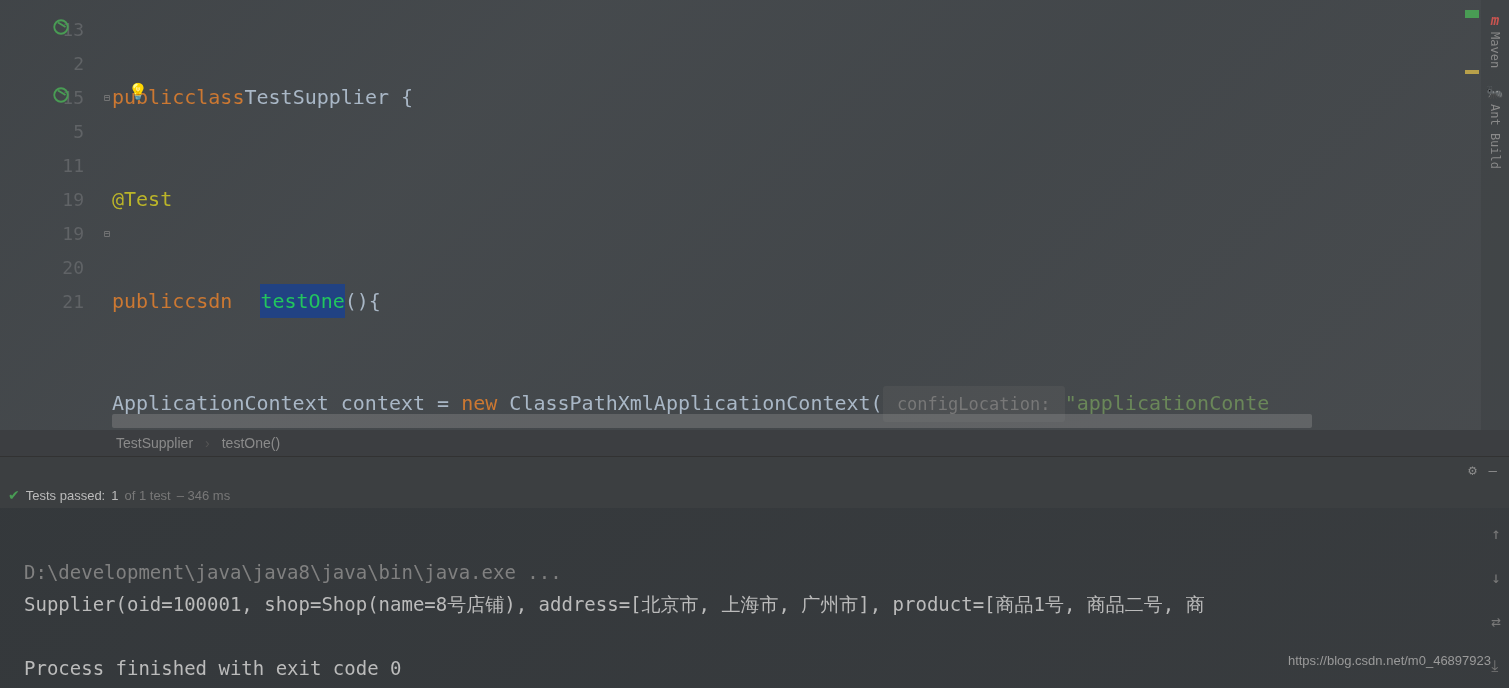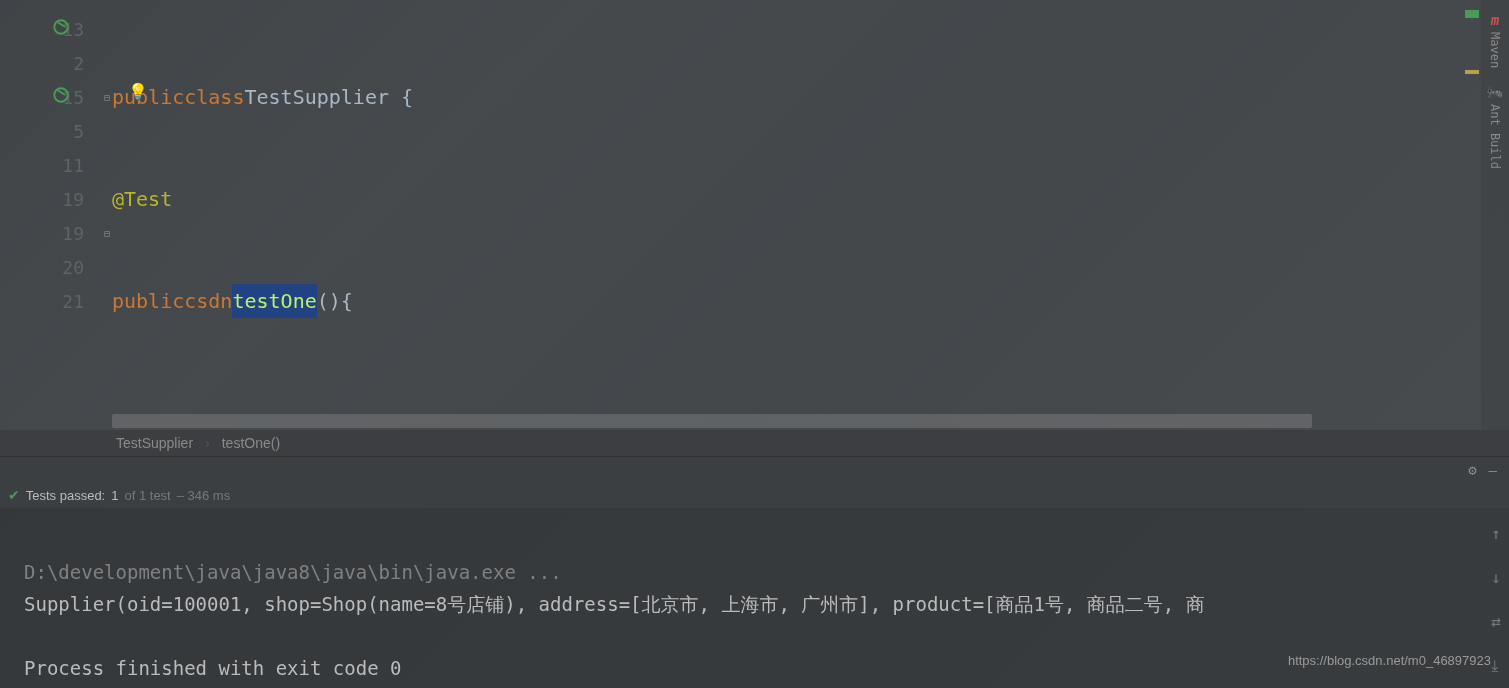--- a/index.html
+++ b/index.html
@@ -75,21 +75,21 @@
       white-space: pre;
     }
     
     .code-line {
       height: 34px;
       display: flex;
       align-items: flex-start;
     }
     
     .kw { color: #cc7832; }
-    .method { color: #bef264; }
+    .method { color: #22c55e; margin-left: 28px; }
     .annot { color: #bbb529; }
     .str { color: #6a8759; }
     .param-hint { color: #787878; background: rgba(100,100,100,0.3); padding: 1px 4px; border-radius: 3px; font-size: 17px; }
     .selection { background: #214283; }
     
     .right-sidebar {
       position: absolute;
       right: 0;
       top: 0;
       width: 28px;
@@ -256,20 +256,21 @@
       <span class="line-number">21</span>
     </div>
   </div>
 
   <span class="bulb-icon" style="top:82px;position:absolute">💡</span>
 
   <div class="code-area">
     <div class="code-line"><span class="kw">public</span> <span class="kw">class</span> <span>TestSupplier</span><span> {</span></div>
     <div class="code-line">    <span class="annot">@Test</span></div>
     <div class="code-line">    <span class="kw">public</span> <span class="kw">csdn</span> <span class="method selection"><span>testOne</span></span><span>(){</span></div>
+    <div class="code-line">        <span>ApplicationContext context = </span><span class="kw">new</span><span> ClassPathXmlApplicationContext(</span><span class="param-hint"> configLocation: </span><span class="str">"applicationConte</span></div>
     
     
     
     
     
   </div>
 
   <div class="scrollmark-green"></div>
   <div class="scrollmark-warn"></div>
   <div class="h-scrollbar"></div>

